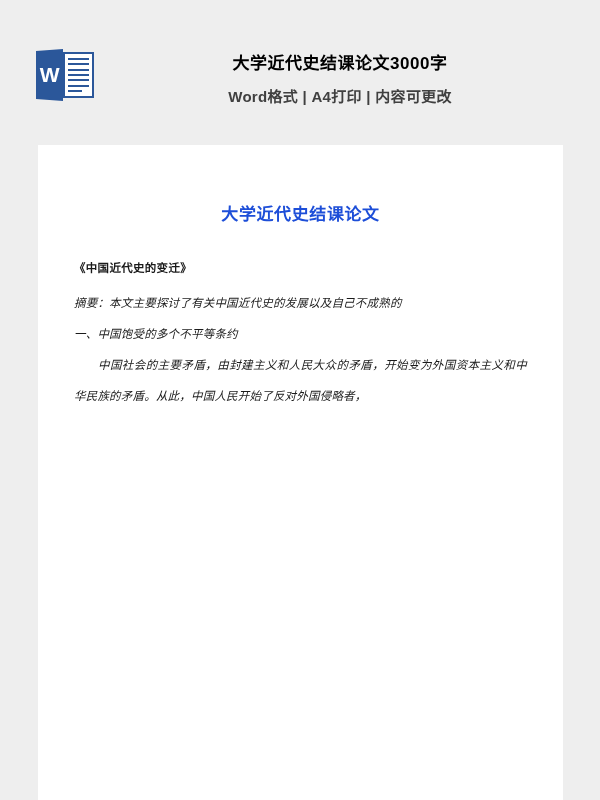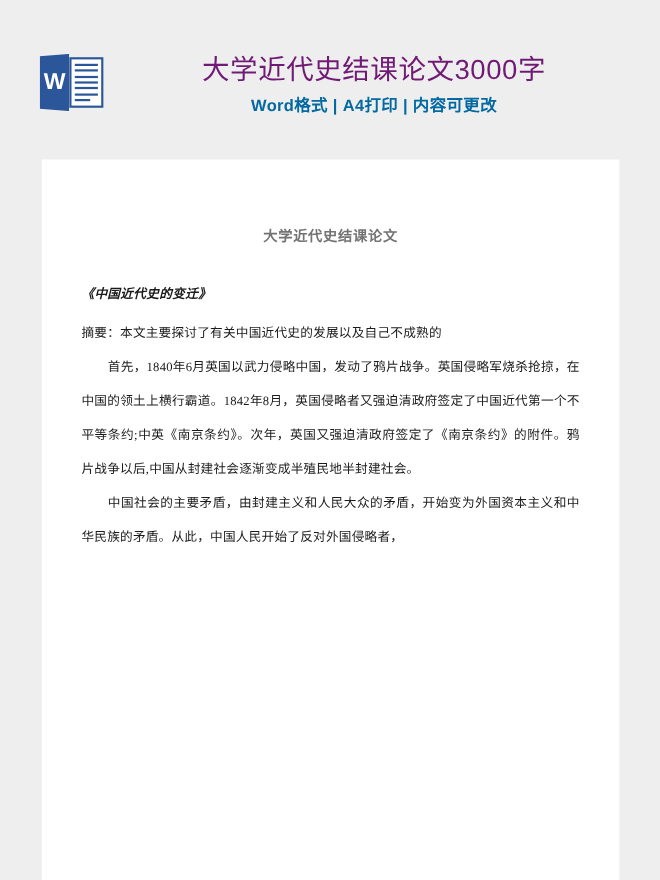--- a/index.html
+++ b/index.html
@@ -83,31 +83,31 @@
   .wi-line.short { width: 68%; }
 
   .banner-text {
     position: absolute;
     left: 110px;
     top: 48px;
     width: 460px;
     text-align: center;
   }
   .banner-title {
-    color: #701a75;
+    color: #000000;
     font-family: "Liberation Sans", sans-serif;
-    font-weight: normal;
-    font-size: 25px;
+    font-weight: bold;
+    font-size: 17px;
     line-height: 32px;
     letter-spacing: 0.5px;
     white-space: nowrap;
   }
   .banner-sub {
     margin-top: 7px;
-    color: #0369a1;
+    color: #404040;
     font-family: "Liberation Sans", sans-serif;
     font-weight: bold;
     font-size: 15px;
     line-height: 20px;
     letter-spacing: 0.3px;
     white-space: nowrap;
   }
 
   
   .sheet {
@@ -121,47 +121,47 @@
   }
 
   .doc-body {
     padding: 0 36px;
     box-sizing: border-box;
     width: 100%;
   }
 
   .doc-title {
     text-align: center;
-    font-size: 13px;
-    font-weight: bold;
-    color: #737373;
+    font-size: 17px;
+    font-weight: bold;
+    color: #1d4ed8;
     margin-top: 60px;
     margin-bottom: 0;
     letter-spacing: 0.6px;
     line-height: 20px;
   }
 
   .doc-subtitle {
     font-size: 11.5px;
     font-weight: bold;
     color: #1a1a1a;
     margin-top: 33px;
     letter-spacing: 0.3px;
     line-height: 20px;
-    font-style: italic;
   }
 
   p.para {
     font-size: 11.5px;
     color: #1a1a1a;
     line-height: 31px;
     margin: 0;
     text-align: justify;
     letter-spacing: 0.2px;
     word-break: break-all;
+    font-style: italic;
   }
   p.para.gap { margin-top: 10px; }
   p.para.indent { text-indent: 24px; }
 </style>
 </head>
 <body>
 
 <div class="page-wrap">
 
   <div class="banner">
@@ -188,19 +188,19 @@
 
   </div>
 
   <div class="sheet">
     <div class="doc-body">
 
       <div class="doc-title">大学近代史结课论文</div>
       <div class="doc-subtitle">《中国近代史的变迁》</div>
 
       <p class="para gap">摘要：本文主要探讨了有关中国近代史的发展以及自己不成熟的</p>
-      <p class="para indent">首先，1840年6月英国以武力侵略中国，发动了鸦片战争。英国侵略军烧杀抢掠，在中国的领土上横行霸道。1842年8月，英国侵略者又强迫清政府签定了中国近代第一个不平等条约;中英《南京条约》。次年，英国又强迫清政府签定了《南京条约》的附件。鸦片战争以后,中国从封建社会逐渐变成半殖民地半封建社会。</p>
+      <p class="para">一、中国饱受的多个不平等条约</p>
       <p class="para indent">中国社会的主要矛盾，由封建主义和人民大众的矛盾，开始变为外国资本主义和中华民族的矛盾。从此，中国人民开始了反对外国侵略者，</p>
 
     </div>
   </div>
 
 </div>
 
 </body></html>

